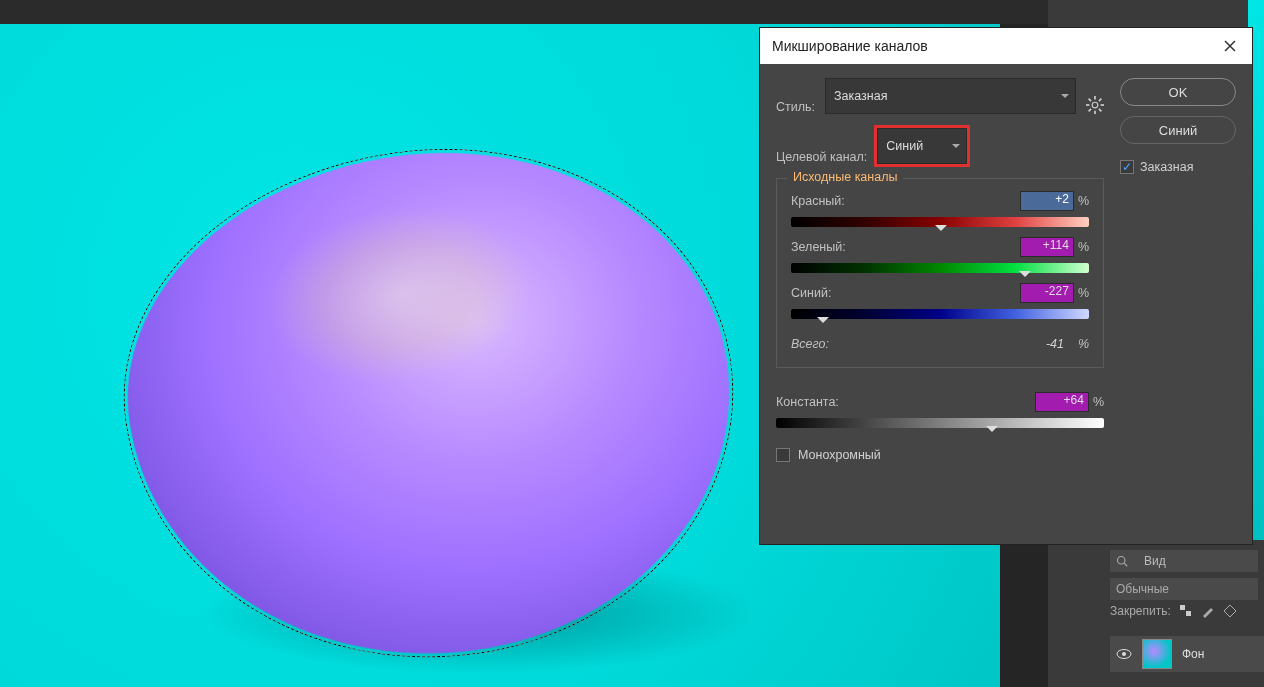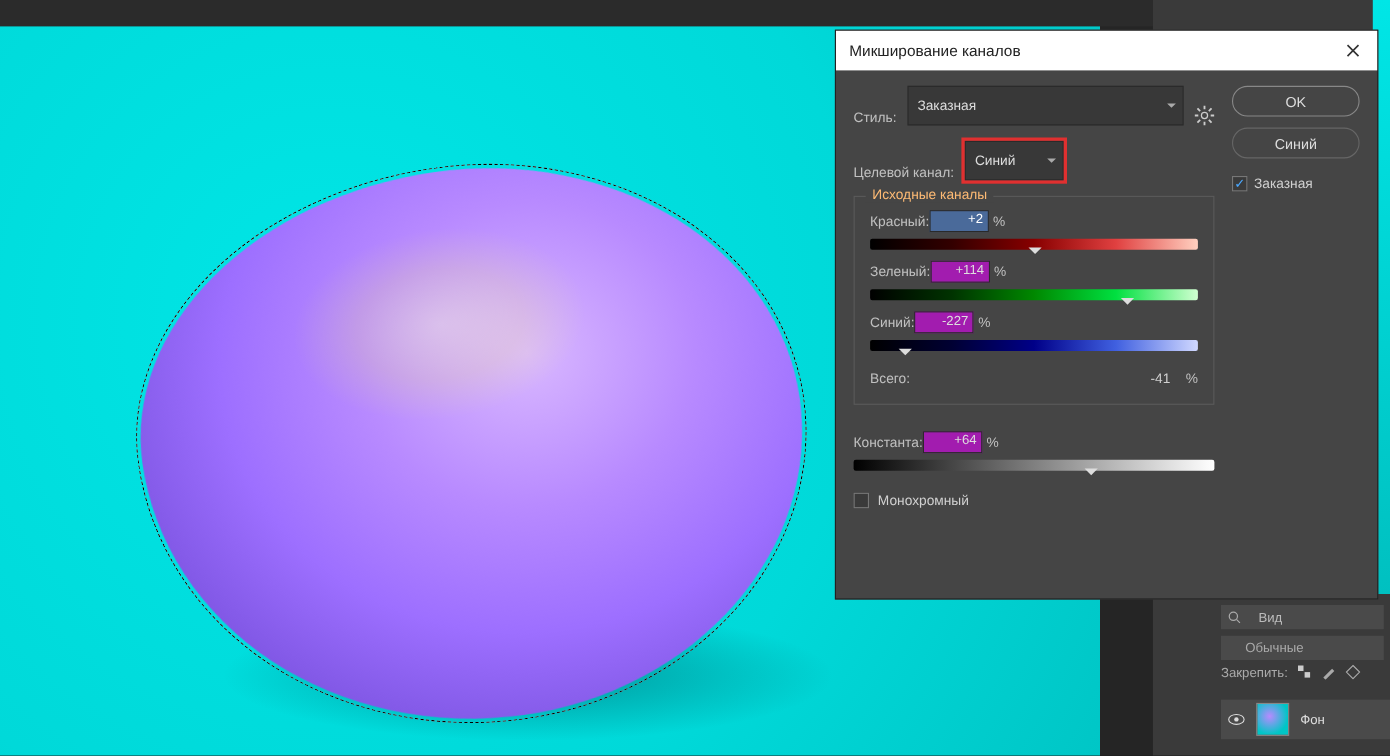--- a/index.html
+++ b/index.html
@@ -39,53 +39,53 @@
 .dropdown::after { content: ""; position: absolute; right: 6px; top: 50%; transform: translateY(-50%);
   border: 4px solid transparent; border-top-color: #aaa; margin-top: 2px; }
 .dropdown.highlight { outline: 3px solid #e03030; outline-offset: 0; }
 
 .gear { width: 18px; height: 18px; color: #ccc; }
 
 .fieldset { border: 1px solid #5a5a5a; padding: 12px 14px 16px 14px; position: relative; margin-top: 6px; }
 .fieldset-legend { position: absolute; top: -9px; left: 10px; background: #454545; padding: 0 6px; color: #fdba74; font-size: 12.5px; }
 
 .slider-row { margin-bottom: 10px; }
-.slider-top { display: flex; align-items: center; margin-bottom: 6px; }
+.slider-top { display: flex; justify-content: space-between; align-items: center; margin-bottom: 6px; }
 .slider-top .val { display: flex; align-items: center; gap: 4px; }
 .num-input { width: 54px; height: 20px; background: #a21caf; border: 1px solid #2a2a2a; color: #ddd;
   text-align: right; padding: 0 4px; font-size: 12px; }
 .num-input.sel { background: #4a6a9a; color: #fff; }
 .pct { color: #c0c0c0; }
 
 .track { position: relative; height: 10px; width: 100%; border-radius: 2px; }
 .track.red { background: linear-gradient(to right, #000, #300 25%, #800 50%, #e04040 75%, #ffd0c0 100%); }
 .track.green { background: linear-gradient(to right, #000, #030 25%, #080 50%, #00e040 75%, #d0ffd0 100%); }
 .track.blue { background: linear-gradient(to right, #000, #003 25%, #008 50%, #4060e0 75%, #d0d8ff 100%); }
 .track.gray { background: linear-gradient(to right, #000, #fff); }
 .thumb { position: absolute; top: 8px; width: 0; height: 0; border: 6px solid transparent; border-top-color: #ddd; transform: translateX(-50%); }
 
-.total-row { display: flex; justify-content: space-between; align-items: center; margin-top: 18px; }
+.total-row { display: flex; justify-content: space-between; align-items: center; margin-top: 18px; font-style: italic; }
 
 .const-row { margin-top: 24px; }
 .chk-row { display: flex; align-items: center; gap: 8px; margin-top: 20px; }
 .chk { width: 14px; height: 14px; border: 1px solid #777; background: #3a3a3a; display: flex; align-items: center; justify-content: center; }
 .chk.checked::after { content: "✓"; color: #4aa8ff; font-size: 12px; line-height: 1; }
 
 .btn { height: 28px; border: 1px solid #666; border-radius: 14px; background: #454545; color: #ddd;
   display: flex; align-items: center; justify-content: center; font-size: 13px; }
 .btn.primary { border-color: #888; }
 .preview-chk { display: flex; align-items: center; gap: 6px; margin-top: 6px; }
 
 
 .side-panel { position: absolute; left: 1048px; top: 0; width: 216px; height: 687px; background: #3a3a3a; }
 .side-strip { position: absolute; right: 0; top: 0; width: 16px; height: 540px; background: linear-gradient(to bottom, #00e6e6, #00c0c0); }
 .side-panel .search-row { position: absolute; left: 62px; top: 550px; width: 148px; height: 22px;
   background: #4a4a4a; color: #bbb; font-size: 12px; display: flex; align-items: center; gap: 16px; padding: 0 6px; }
 .side-panel .modes { position: absolute; left: 62px; top: 578px; width: 148px; height: 22px;
-  background: #4a4a4a; color: #aaa; font-size: 12px; display: flex; align-items: center; padding: 0 22px; }
+  background: #4a4a4a; color: #aaa; font-size: 12px; display: flex; align-items: center; padding: 0 6px; }
 .side-panel .lock-row { position: absolute; left: 62px; top: 604px; width: 200px; color: #aaa; font-size: 12px;
   display: flex; align-items: center; gap: 8px; }
 .side-panel .layer-row { position: absolute; left: 62px; top: 636px; width: 200px; color: #ddd; font-size: 12px;
   display: flex; align-items: center; gap: 10px; background: #4a4a4a; height: 36px; padding: 0 6px; }
 .thumb-sq { width: 30px; height: 30px; border: 1px solid #888; background: radial-gradient(circle at 40% 40%, #b88aff, #00c6c6 70%); }
 .eye { width: 16px; height: 16px; }
 </style>
 </head>
 <body>
 

